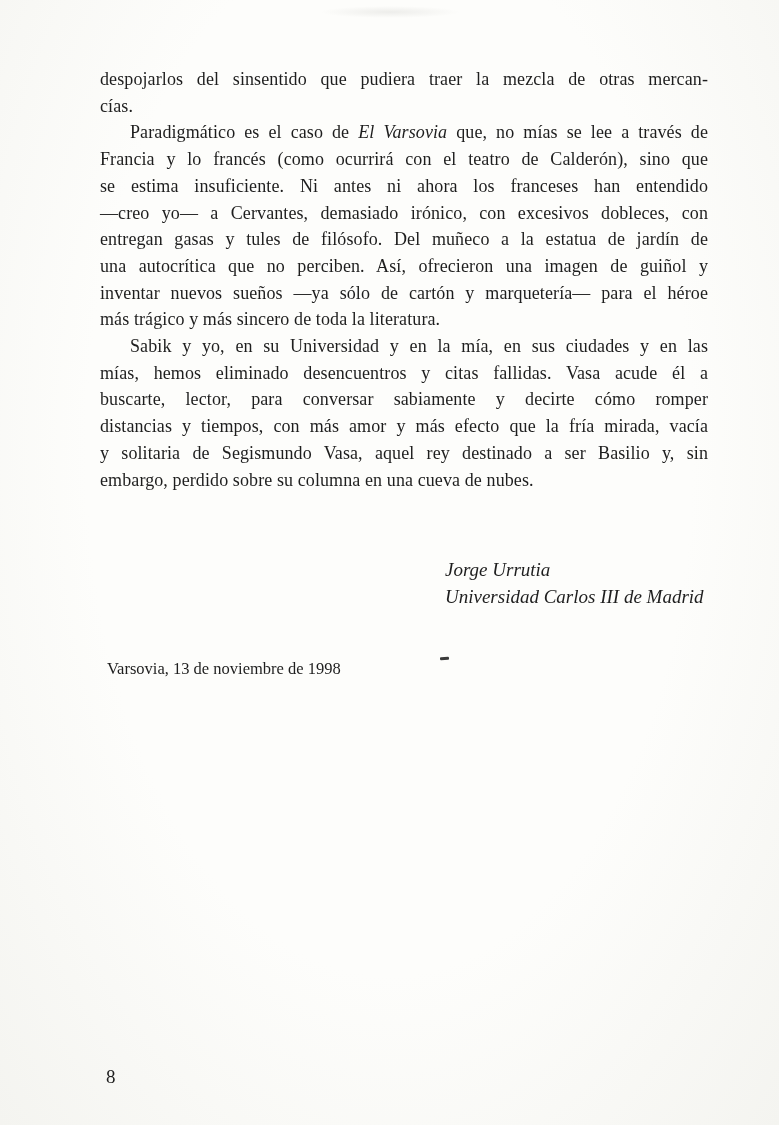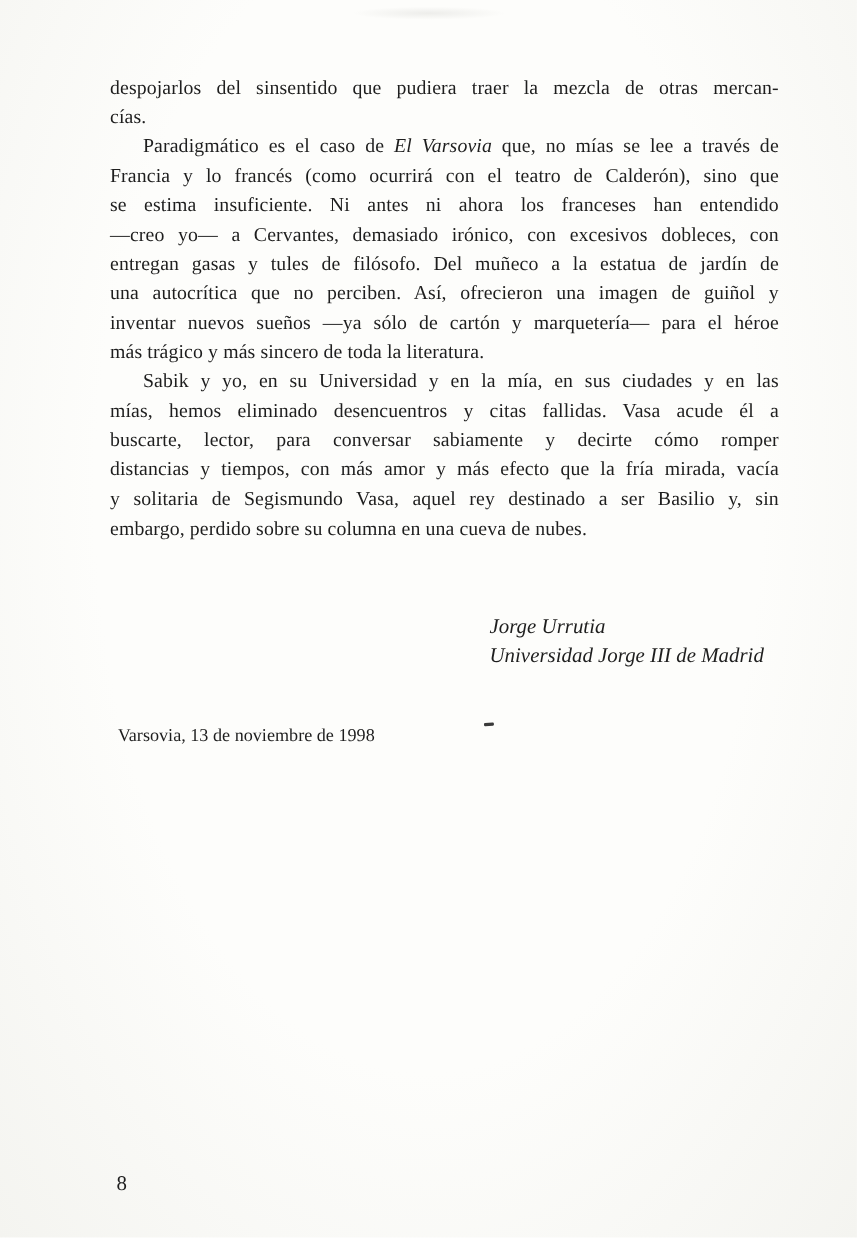--- a/index.html
+++ b/index.html
@@ -107,21 +107,21 @@
     <div class="line indent"><span>Sabik y yo, en su Universidad y en la mía, en sus ciudades y en las</span></div>
     <div class="line"><span>mías, hemos eliminado desencuentros y citas fallidas. Vasa acude él a</span></div>
     <div class="line"><span>buscarte, lector, para conversar sabiamente y decirte cómo romper</span></div>
     <div class="line"><span>distancias y tiempos, con más amor y más efecto que la fría mirada, vacía</span></div>
     <div class="line"><span>y solitaria de Segismundo Vasa, aquel rey destinado a ser Basilio y, sin</span></div>
     <div class="line para-end"><span>embargo, perdido sobre su columna en una cueva de nubes.</span></div>
   </div>
 
   <div class="signature">
     <div>Jorge Urrutia</div>
-    <div>Universidad Jorge III de Madrid</div>
+    <div>Universidad Carlos III de Madrid</div>
   </div>
 
   <div class="dateline">Varsovia, 13 de noviembre de 1998</div>
   <div class="stray-mark"></div>
 
   <div class="page-number">8</div>
 
 </div>
 
 </body></html>

